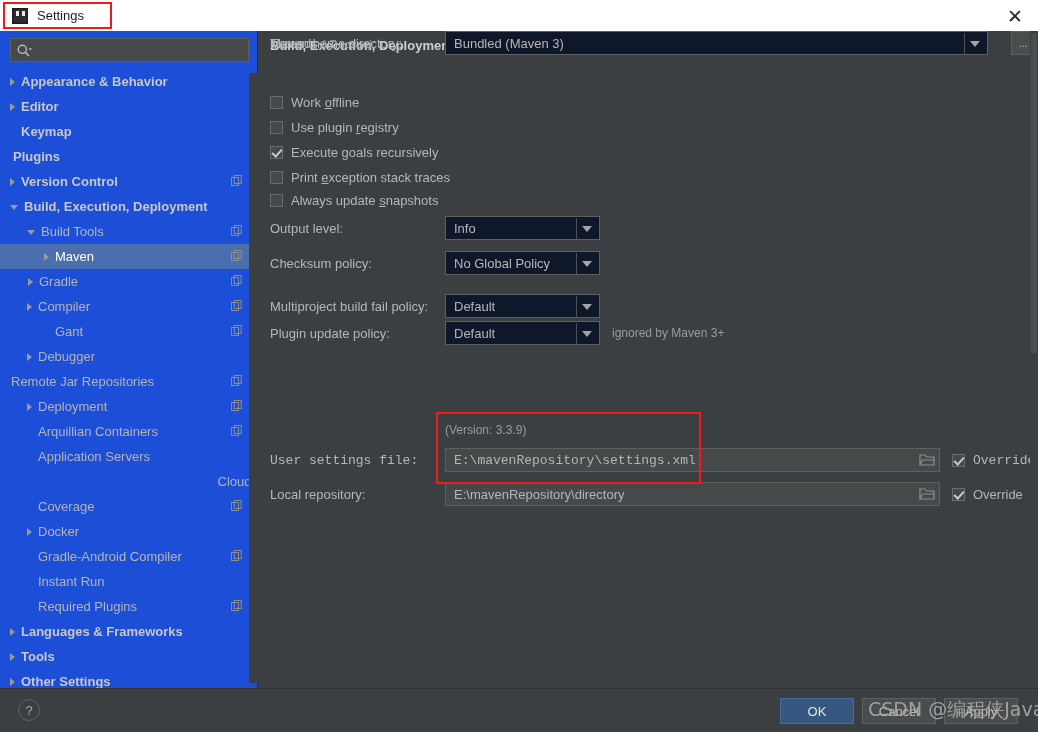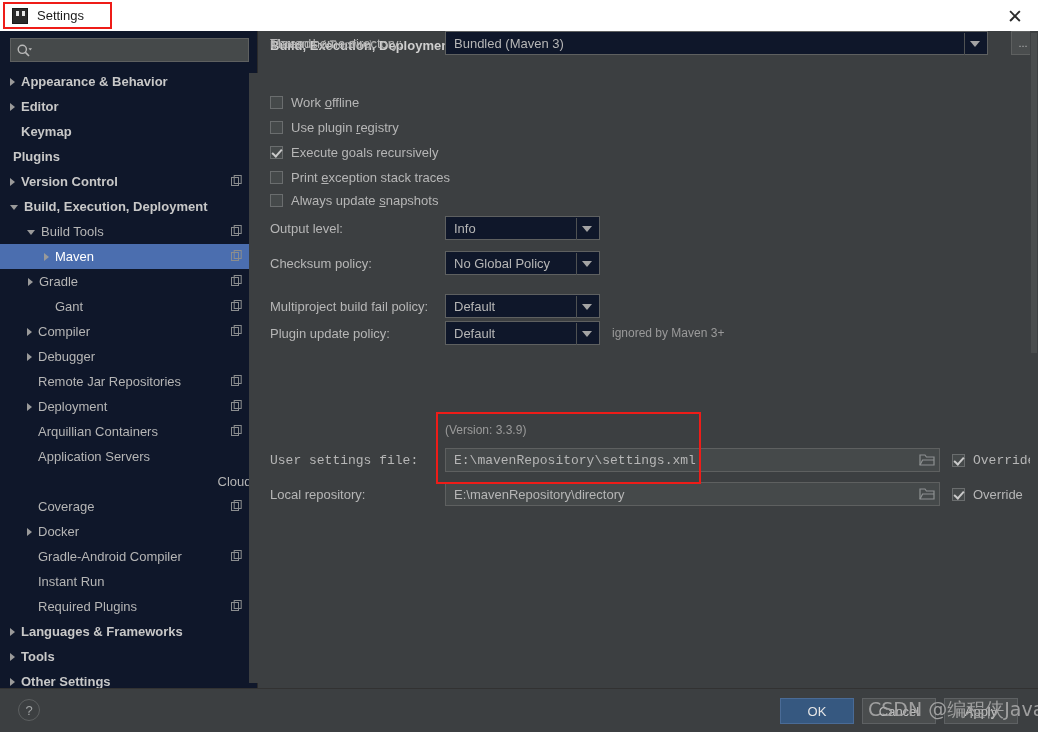--- a/index.html
+++ b/index.html
@@ -60,21 +60,21 @@
     width: 24px; height: 22px;
     color: #2b2b2b; font-size: 19px;
     line-height: 22px; text-align: center;
     font-family: "DejaVu Sans", sans-serif;
   }
 
   
   .sidebar {
     position: absolute; left: 0; top: 31px;
     width: 258px; height: 657px;
-    background: #0f172a;
+    background: #1d4ed8;
     border-right: 1px solid #2b2b2b;
   }
   .searchbox {
     position: absolute; left: 10px; top: 7px;
     width: 239px; height: 24px;
     background: #45494a;
     border: 1px solid #5e6060;
   }
   .search-icon {
     position: absolute; left: 5px; top: 4px;
@@ -365,41 +365,41 @@
           </svg>
         </div>
         <div class="tree-row" style="padding-left: 28px;">
           <span class="arrow "></span>
           <span class="tree-label">Gradle</span>
           <svg class="copy-badge" viewBox="0 0 11 11">
             <rect x="0.5" y="2.5" width="7" height="8" fill="none" stroke="#8b8d8e"></rect>
             <rect x="3.2" y="0.5" width="7" height="8" fill="none" stroke="#8b8d8e"></rect>
           </svg>
         </div>
+        <div class="tree-row" style="padding-left: 27px;">
+          <span class="arrow "></span>
+          <span class="tree-label">Compiler</span>
+          <svg class="copy-badge" viewBox="0 0 11 11">
+            <rect x="0.5" y="2.5" width="7" height="8" fill="none" stroke="#8b8d8e"></rect>
+            <rect x="3.2" y="0.5" width="7" height="8" fill="none" stroke="#8b8d8e"></rect>
+          </svg>
+        </div>
         <div class="tree-row" style="padding-left: 44px;">
           <span class="arrow none"></span>
           <span class="tree-label">Gant</span>
           <svg class="copy-badge" viewBox="0 0 11 11">
             <rect x="0.5" y="2.5" width="7" height="8" fill="none" stroke="#8b8d8e"></rect>
             <rect x="3.2" y="0.5" width="7" height="8" fill="none" stroke="#8b8d8e"></rect>
           </svg>
         </div>
         <div class="tree-row" style="padding-left: 27px;">
           <span class="arrow "></span>
-          <span class="tree-label">Compiler</span>
-          <svg class="copy-badge" viewBox="0 0 11 11">
-            <rect x="0.5" y="2.5" width="7" height="8" fill="none" stroke="#8b8d8e"></rect>
-            <rect x="3.2" y="0.5" width="7" height="8" fill="none" stroke="#8b8d8e"></rect>
-          </svg>
-        </div>
-        <div class="tree-row" style="padding-left: 27px;">
-          <span class="arrow "></span>
           <span class="tree-label">Debugger</span>
         </div>
-        <div class="tree-row" style="padding-left: 27px;">
+        <div class="tree-row" style="">
           <span class="arrow none"></span>
           <span class="tree-label">Remote Jar Repositories</span>
           <svg class="copy-badge" viewBox="0 0 11 11">
             <rect x="0.5" y="2.5" width="7" height="8" fill="none" stroke="#8b8d8e"></rect>
             <rect x="3.2" y="0.5" width="7" height="8" fill="none" stroke="#8b8d8e"></rect>
           </svg>
         </div>
         <div class="tree-row" style="padding-left: 27px;">
           <span class="arrow "></span>
           <span class="tree-label">Deployment</span>

